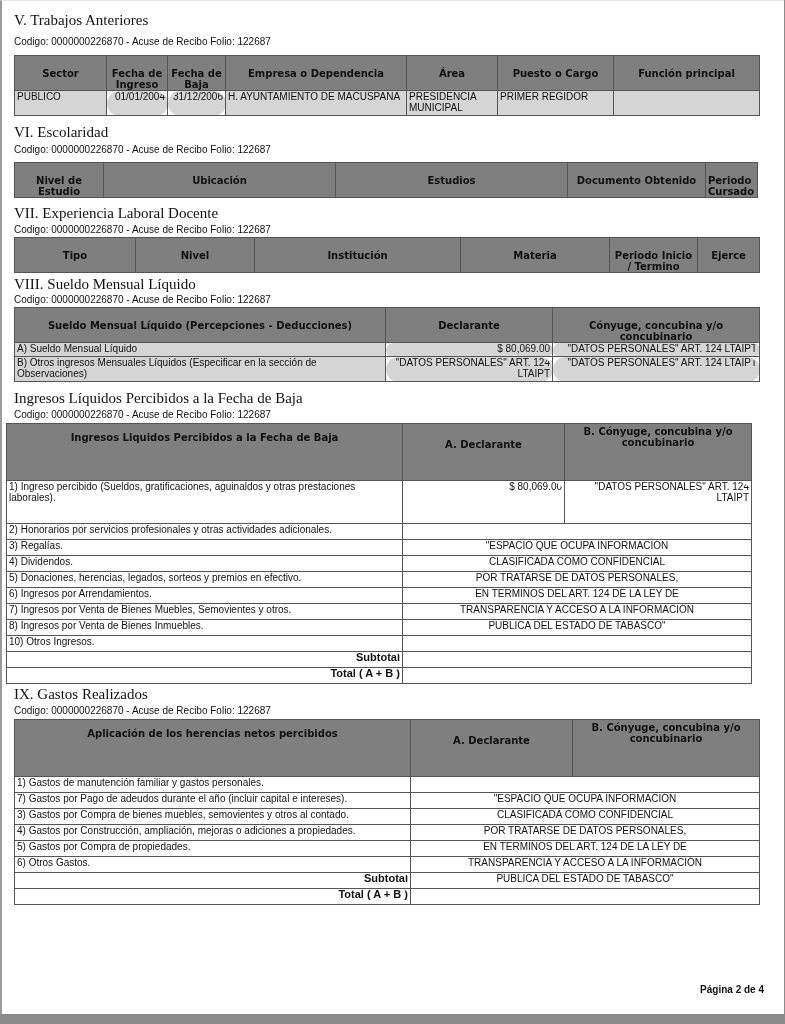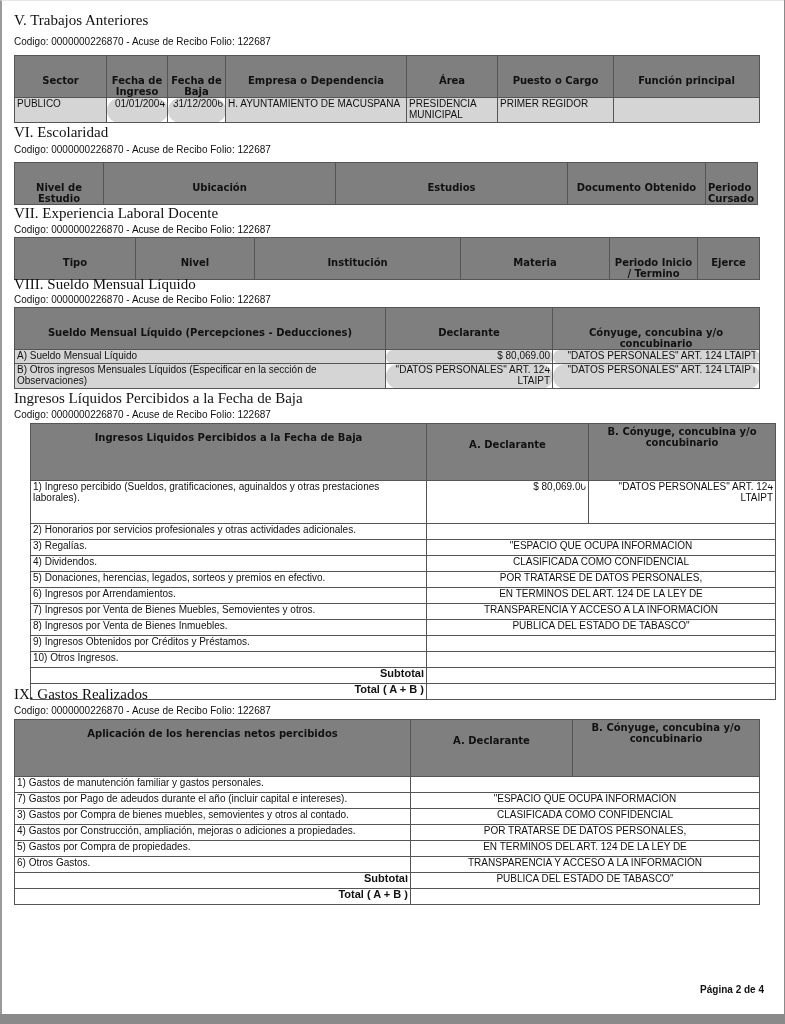--- a/index.html
+++ b/index.html
@@ -2,21 +2,21 @@
 <html><head>
 <meta charset="utf-8">
 <style>
   html, body { margin:0; padding:0; }
   body { width:785px; height:1024px; background:#8a8a8a; position:relative; overflow:hidden; font-family:"Liberation Sans", sans-serif; }
   .page { position:absolute; left:0; top:0; width:784px; height:1014px; background:#fff; border-left:2px solid #9a9a9a; border-top:1px solid #e6e6e6; box-sizing:border-box; }
   .sec-title { position:absolute; left:12px; font-family:"Liberation Serif", serif; font-weight:normal; font-size:15px; color:#111; margin:0; white-space:nowrap; }
   .codigo { position:absolute; left:12px; font-size:10px; color:#111; white-space:nowrap; }
   table { position:absolute; border-collapse:collapse; table-layout:fixed; font-size:10px; color:#111; }
   td, th { border:1px solid #555; padding:0 2px; vertical-align:top; line-height:11px; overflow:hidden; }
-  th { background:#7f7f7f; font-family:"DejaVu Sans", sans-serif; font-weight:bold; font-size:10px; text-align:center; color:#111; padding-top:19px; }
+  th { background:#7f7f7f; font-family:"DejaVu Sans", sans-serif; font-weight:bold; font-size:10px; text-align:center; color:#111; padding-top:12px; }
   .grey td { background:#d5d5d5; }
   .c { text-align:center; }
   .r { text-align:right;border-radius:13px; }
   .b { font-weight:bold; }
   .white td { background:#fff; }
   .footer { position:absolute; right:20px; top:983px; font-size:10px; font-weight:bold; color:#111; }
   .hdr2 th { height:41px; vertical-align:middle; }
 </style>
 </head>
 <body>
@@ -123,21 +123,21 @@
     <tr class="grey" style="height:25px">
       <td>B) Otros ingresos Mensuales Líquidos (Especificar en la sección de Observaciones)</td>
       <td class="r">"DATOS PERSONALES" ART. 124 LTAIPT</td>
       <td class="r">"DATOS PERSONALES" ART. 124 LTAIPT</td>
     </tr>
   </tbody>
     </table>
 
   <h2 class="sec-title" style="top:389px">Ingresos Líquidos Percibidos a la Fecha de Baja</h2>
   <div class="codigo" style="top:408px">Codigo: 0000000226870 - Acuse de Recibo Folio: 122687</div>
-  <table style="left:28px;top:422px;width:745px">
+  <table style="left:4px;top:422px;width:745px">
     <colgroup>
         <col style="width:396px">
         <col style="width:162px">
         <col style="width:187px">
       </colgroup>
     <tbody>
         <tr class="hdr2">
       <th style="vertical-align:top;padding-top:8px">Ingresos Liquidos Percibidos a la Fecha de Baja</th>
       <th style="vertical-align:top;padding-top:15px">A. Declarante</th>
       <th style="vertical-align:top;padding-top:2px">B. Cónyuge, concubina y/o concubinario</th>
@@ -169,24 +169,20 @@
     </tr>
     <tr class="white" style="height:16px">
       <td>7)  Ingresos por Venta de Bienes Muebles, Semovientes y otros.</td>
       <td colspan="2" class="c">TRANSPARENCIA Y ACCESO A LA INFORMACIÓN</td>
     </tr>
     <tr class="white" style="height:16px">
       <td>8) Ingresos por Venta de Bienes Inmuebles.</td>
       <td colspan="2" class="c">PUBLICA DEL ESTADO DE TABASCO"</td>
     </tr>
     <tr class="white" style="height:16px">
-      <td>9) Ingresos Obtenidos por Créditos y Préstamos.</td>
-      <td colspan="2" class="c"></td>
-    </tr>
-    <tr class="white" style="height:16px">
       <td>10) Otros Ingresos.</td>
       <td colspan="2" class="c"></td>
     </tr>
     <tr class="white" style="height:16px">
       <td class="r b" style="font-size:11px">Subtotal</td>
       <td colspan="2"></td>
     </tr>
     <tr class="white" style="height:16px">
       <td class="r b" style="font-size:11px">Total ( A + B )</td>
       <td colspan="2"></td>

